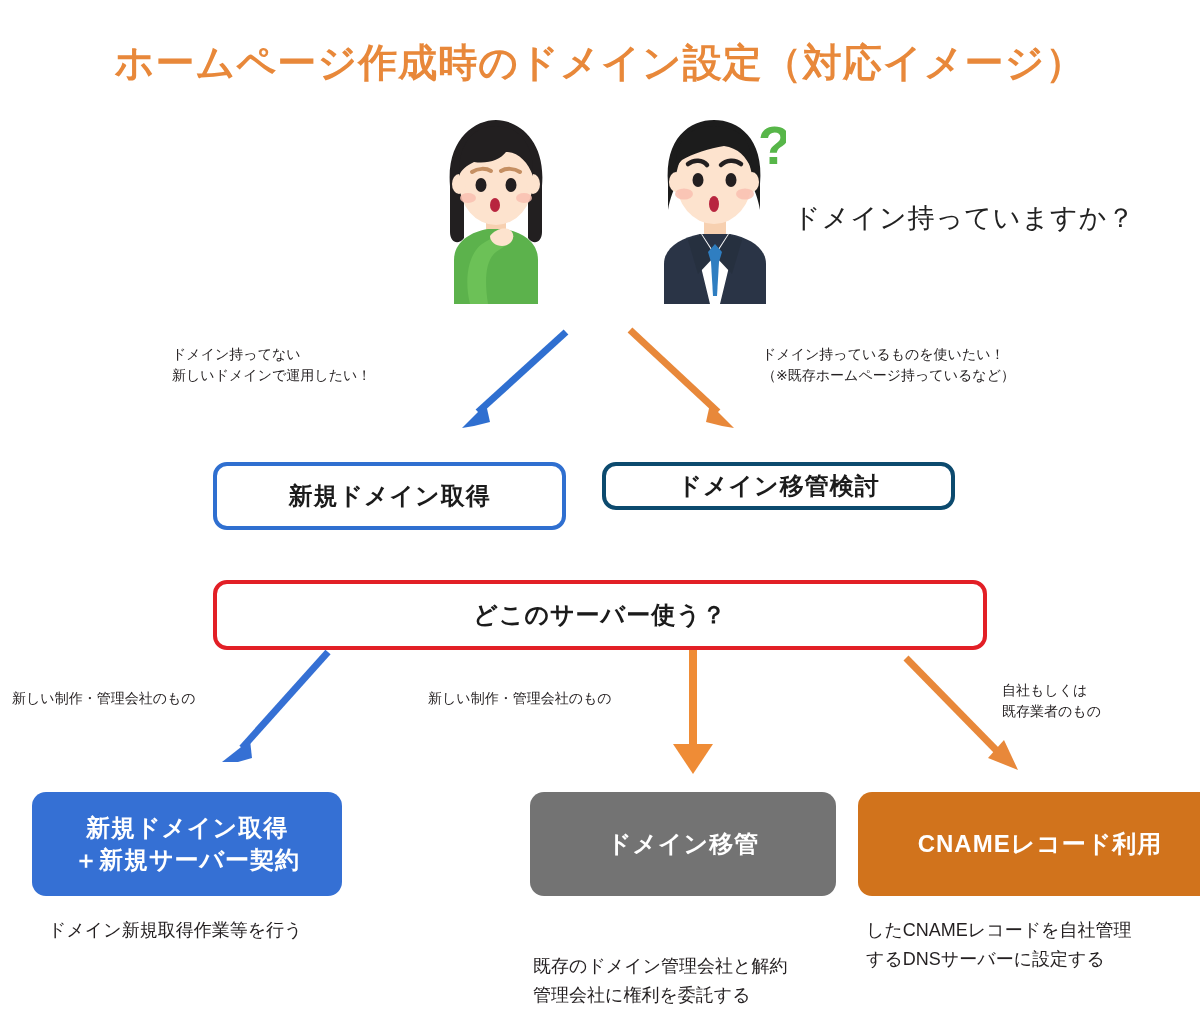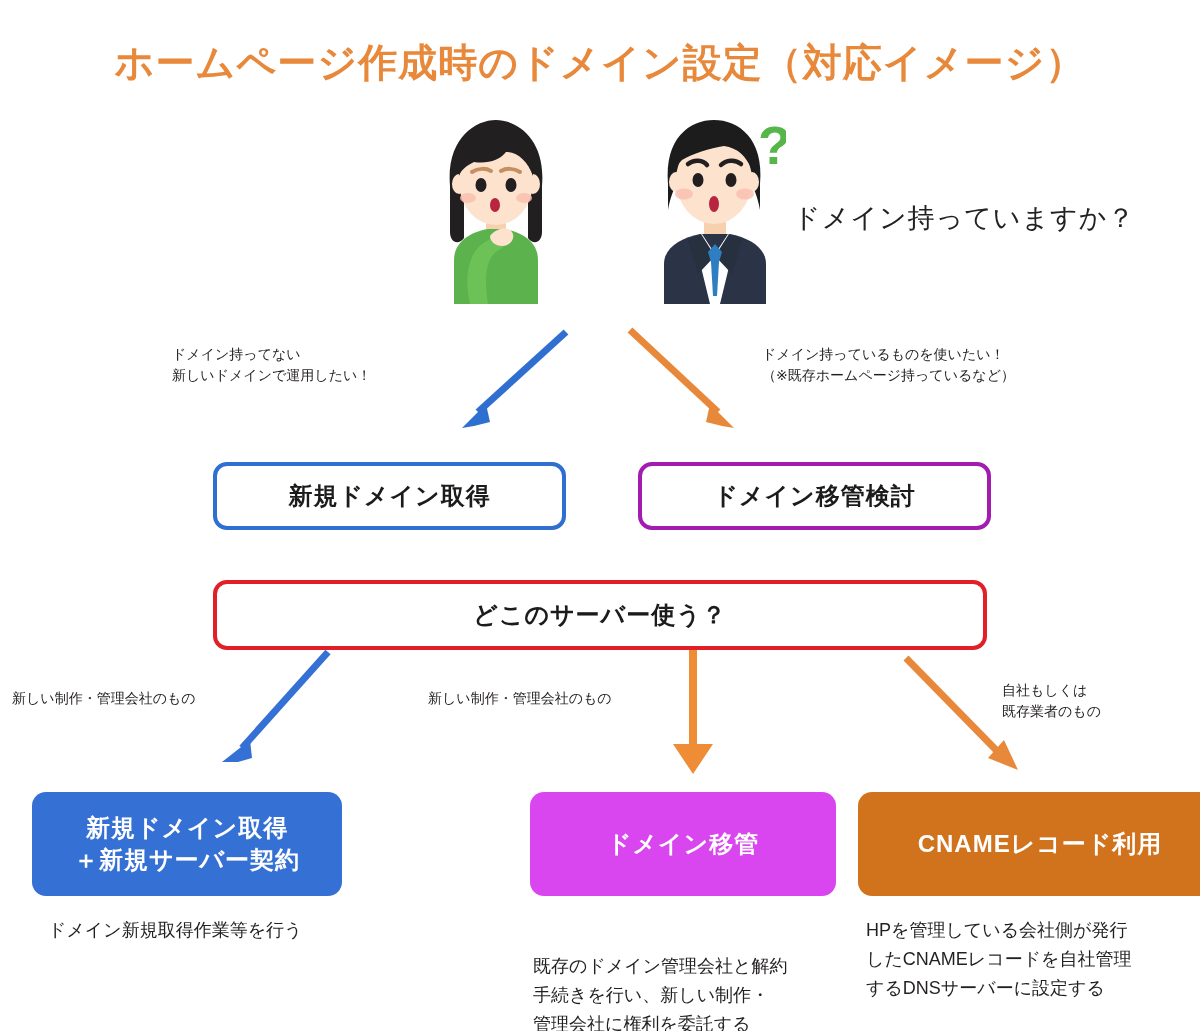--- a/index.html
+++ b/index.html
@@ -65,22 +65,22 @@
     font-weight: bold;
     color: #1b1b1b;
     letter-spacing: 1px;
     box-sizing: border-box;
   }
   #box-new-domain {
     left: 213px; top: 462px; width: 353px; height: 68px;
     border: 4px solid #2f6fd0;
   }
   #box-transfer {
-    left: 638px; top: 462px; width: 353px; height: 68px;
-    border: 4px solid #a21caf;
+    left: 602px; top: 462px; width: 353px; height: 48px;
+    border: 4px solid #0c4a6e;
   }
   #box-server {
     left: 213px; top: 562px; width: 774px; height: 70px;
     border: 4px solid #e21f26;
     margin-top: 18px;
   }
 
   
   .fbox {
     border-radius: 14px;
@@ -89,21 +89,21 @@
     justify-content: center;
     text-align: center;
     font-size: 24px;
     font-weight: bold;
     color: #ffffff;
     line-height: 1.32;
     letter-spacing: 1px;
     box-sizing: border-box;
   }
   #res-1 { left: 32px;  top: 792px; width: 310px; height: 104px; background: #3570d4; }
-  #res-2 { left: 530px; top: 792px; width: 306px; height: 104px; background: #d946ef; }
+  #res-2 { left: 530px; top: 792px; width: 306px; height: 104px; background: #737373; }
   #res-3 { left: 858px; top: 792px; width: 364px; height: 104px; background: #d1731c; }
 
   
   .note {
     font-size: 18px;
     line-height: 1.62;
     color: #231f20;
     white-space: nowrap;
   }
   #note-1 { left: 48px;  top: 916px; }
@@ -256,22 +256,20 @@
     <div>
       <div>CNAMEレコード利用</div>
     </div>
   </div>
 
   <div class="abs note" id="note-1">
     <div>ドメイン新規取得作業等を行う</div>
   </div>
   <div class="abs note" id="note-2">
     <div>既存のドメイン管理会社と解約</div>
-    <div>手続きを行い、新しい制作・</div>
     <div>管理会社に権利を委託する</div>
   </div>
   <div class="abs note" id="note-3">
-    <div>HPを管理している会社側が発行</div>
     <div>したCNAMEレコードを自社管理</div>
     <div>するDNSサーバーに設定する</div>
   </div>
 
 </div>
 
 </body></html>

